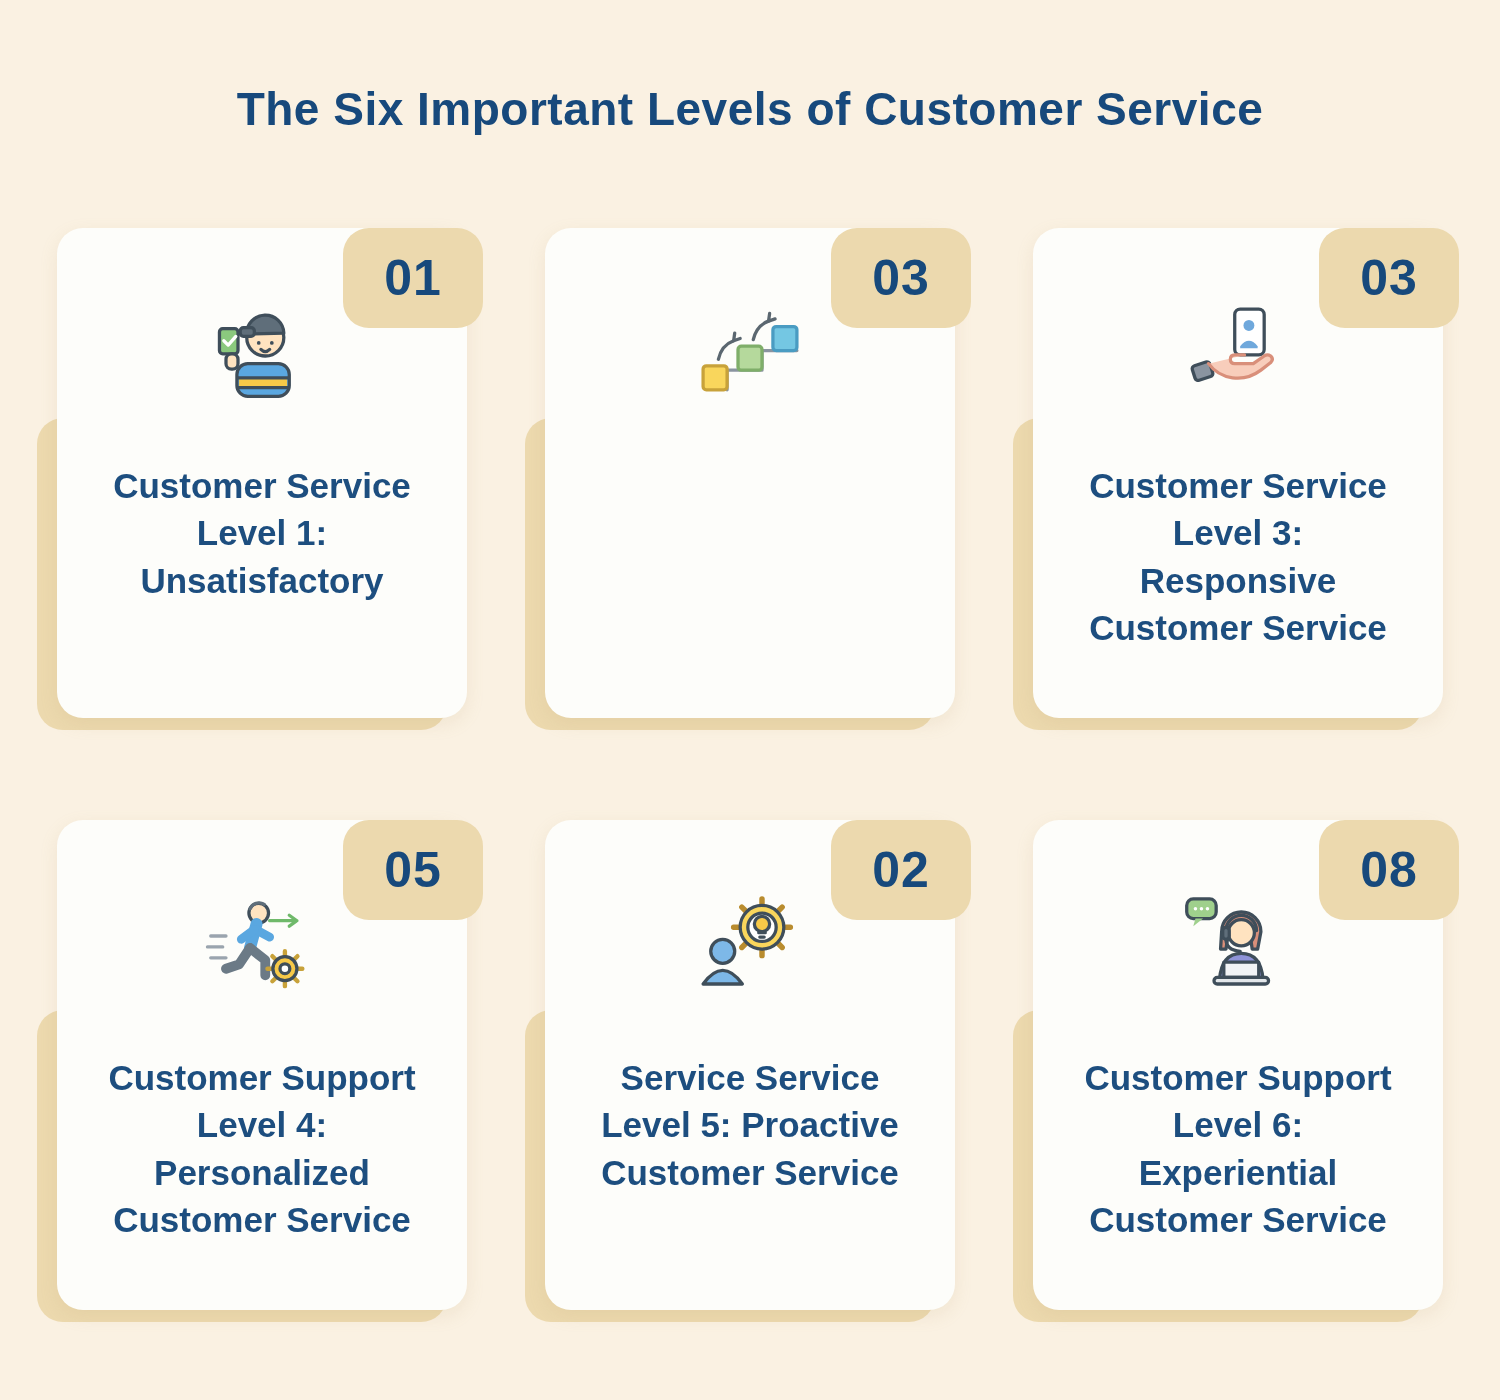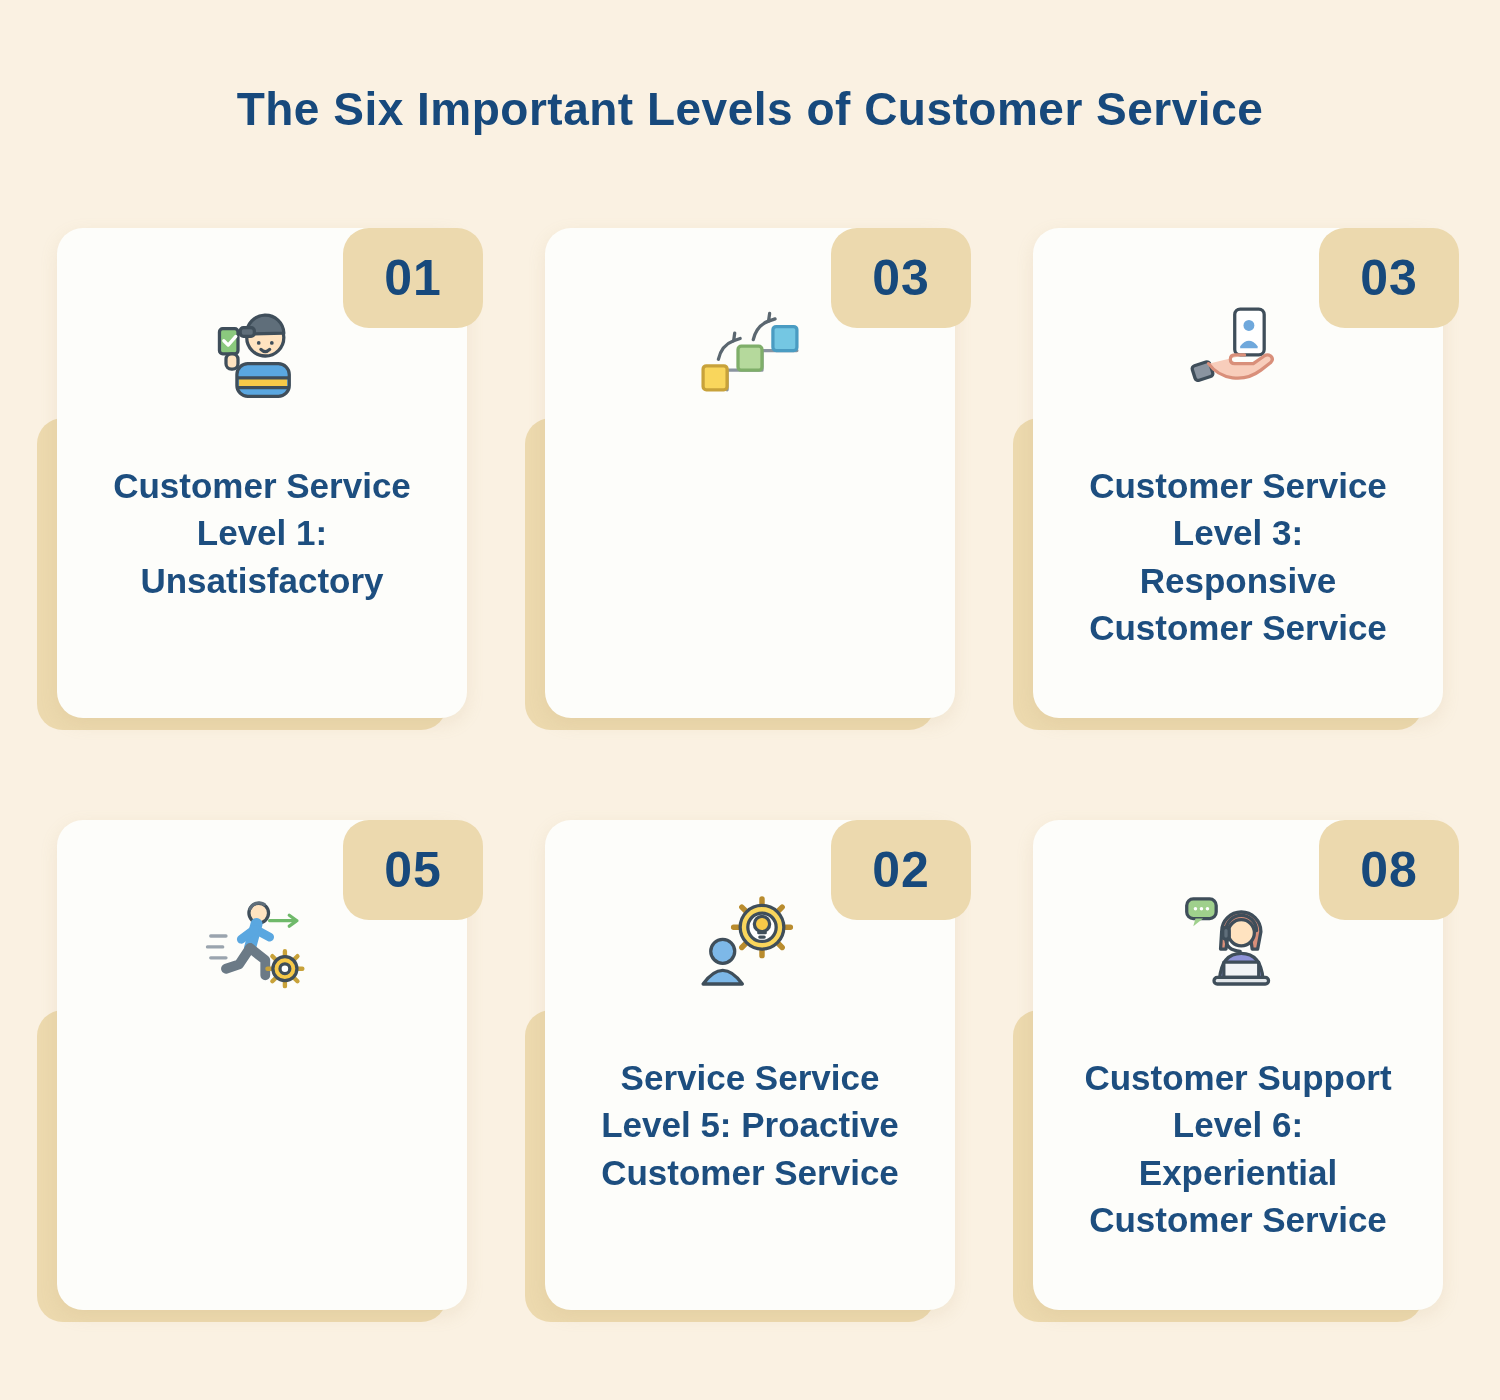--- a/index.html
+++ b/index.html
@@ -176,20 +176,21 @@
           <g transform="translate(76,74)">
             <g stroke="#c8a23a" stroke-width="4">
               <path d="M0 -11 v-5 M0 11 v5 M-11 0 h-5 M11 0 h5 M-8 -8 l-3.5 -3.5 M8 8 l3.5 3.5 M-8 8 l-3.5 3.5 M8 -8 l3.5 -3.5"></path>
             </g>
             <circle r="11" fill="#f7c948"></circle>
             <circle r="4.5" fill="#ffffff"></circle>
           </g>
         </g>
       </svg>
     </div>
+    <div class="card-label">Customer Support Level 4: Personalized Customer Service</div>
   </div>
 
   <div class="card">
     <div class="badge">
       <span>02</span>
     </div>
     <div class="card-icon">
       <svg viewBox="0 0 110 110" width="120" height="120" aria-hidden="true">
         <g stroke="#3f4e5a" stroke-width="3" stroke-linecap="round" stroke-linejoin="round">
           <g transform="translate(66,36)">

